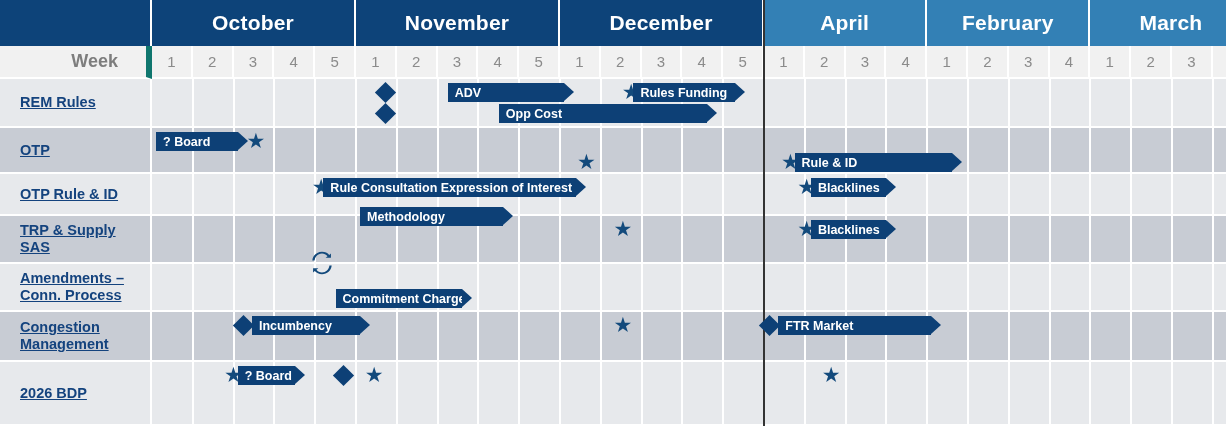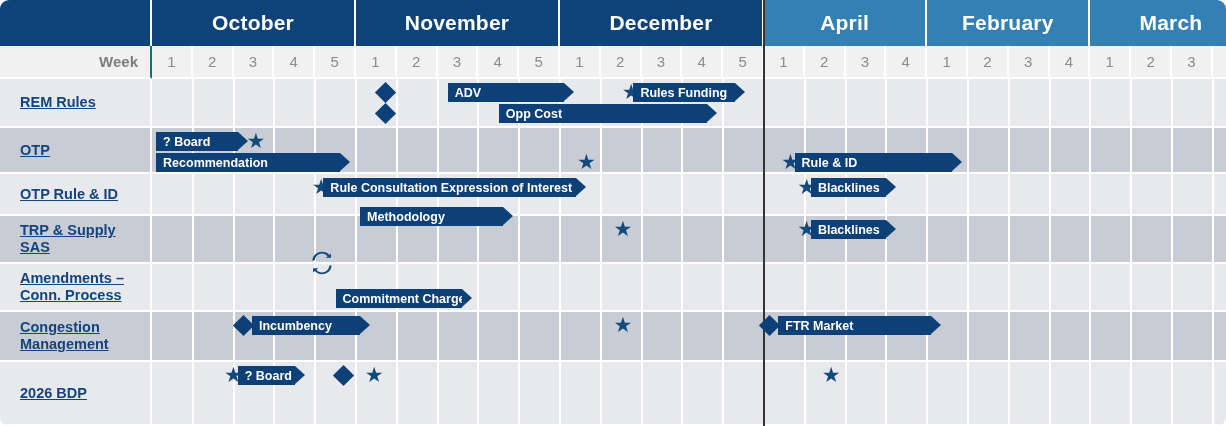--- a/index.html
+++ b/index.html
@@ -1,32 +1,32 @@
 <!DOCTYPE html>
 <html><head>
 <meta charset="utf-8">
 <style>
   html,body{margin:0;padding:0;background:#ffffff;}
   body{font-family:"Liberation Sans",sans-serif;-webkit-font-smoothing:antialiased;}
 
-  #gantt{position:relative;width:1226px;height:426px;overflow:hidden;background:#ffffff;border-radius:9px;}
+  #gantt{position:relative;width:1226px;height:426px;overflow:hidden;background:#ffffff;}
   .monthcell{position:absolute;top:0;height:46px;display:flex;align-items:center;justify-content:center;
              color:#ffffff;font-weight:bold;font-size:21px;letter-spacing:.2px;
              border-right:2px solid #ffffff;box-sizing:border-box;}
   .monthcell.dark{background:#0d4379;}
   .monthcell.light{background:#3380b5;}
   .corner{position:absolute;left:0;top:0;width:152px;height:46px;background:#0d4379;
           border-right:2px solid #ffffff;box-sizing:border-box;}
   .weekcell{position:absolute;top:46px;height:33px;display:flex;align-items:center;justify-content:center;
             background:#f1f1f1;color:#8b8b8b;font-size:15px;
             border-right:2px solid #ffffff;border-bottom:2px solid #ffffff;box-sizing:border-box;}
   .weeklabel{position:absolute;left:0;top:46px;width:152px;height:33px;background:#f1f1f1;
-             display:flex;align-items:center;justify-content:flex-end;padding-right:12px;
-             box-sizing:border-box;color:#7d7d7d;font-weight:bold;font-size:15px;
-             border-right:2px solid #0f766e;border-bottom:2px solid #ffffff;}
+             display:flex;align-items:center;justify-content:flex-end;padding-right:28px;
+             box-sizing:border-box;color:#7d7d7d;font-weight:bold;font-size:18px;
+             border-right:6px solid #0f766e;border-bottom:2px solid #ffffff;}
 
   
   .rowlabel{position:absolute;left:0;width:152px;box-sizing:border-box;
             border-right:2px solid #ffffff;border-bottom:2px solid #ffffff;
             display:flex;align-items:center;padding-left:20px;padding-right:6px;}
   .rowlabel span{color:#14437e;font-weight:bold;font-size:14.5px;
                  text-decoration:underline;line-height:17px;}
   .rowband{position:absolute;left:152px;right:0;box-sizing:border-box;border-bottom:2px solid #ffffff;}
   .rowband.odd{background:#e7e9ec;}
   .rowband.even{background:#c8ccd4;}
@@ -145,21 +145,20 @@
     <div class="vsep" style="left: 1211.8px;"></div>
     <div class="todayline" style="left: 763px;"></div>
     <div class="diamond" style="left: 378.44px; top: 85px;"></div>
     <div class="diamond" style="left: 378.44px; top: 106px;"></div>
     <div class="bar" style="left: 498.8px; width: 208.08px; top: 104px;">Opp Cost</div>
     <div class="bar" style="left: 447.8px; width: 116.28px; top: 83px;">ADV</div>
     <div class="star" style="left: 621.2px; top: 82px;">★</div>
     <div class="bar" style="left: 633.44px; width: 102px; top: 83px;">Rules Funding</div>
     <div class="bar" style="left: 156.08px; width: 81.6px; top: 132px;">? Board</div>
     <div class="star" style="left: 245.84px; top: 131px;">★</div>
-    <div class="bar" style="left: 156.08px; width: 183.6px; top: 153px;">Recommendation</div>
     <div class="star" style="left: 576.32px; top: 152px;">★</div>
     <div class="star" style="left: 780.32px; top: 152px;">★</div>
     <div class="bar" style="left: 794.6px; width: 157.08px; top: 153px;">Rule &amp; ID</div>
     <div class="star" style="left: 311.12px; top: 177px;">★</div>
     <div class="bar" style="left: 323.36px; width: 252.96px; top: 178px;">Rule Consultation Expression of Interest</div>
     <div class="star" style="left: 796.64px; top: 177px;">★</div>
     <div class="bar" style="left: 810.92px; width: 75.48px; top: 178px;">Blacklines</div>
     <div class="bar" style="left: 360.08px; width: 142.8px; top: 207px;">Methodology</div>
     <div class="star" style="left: 613.04px; top: 219px;">★</div>
     <div class="star" style="left: 796.64px; top: 219px;">★</div>

